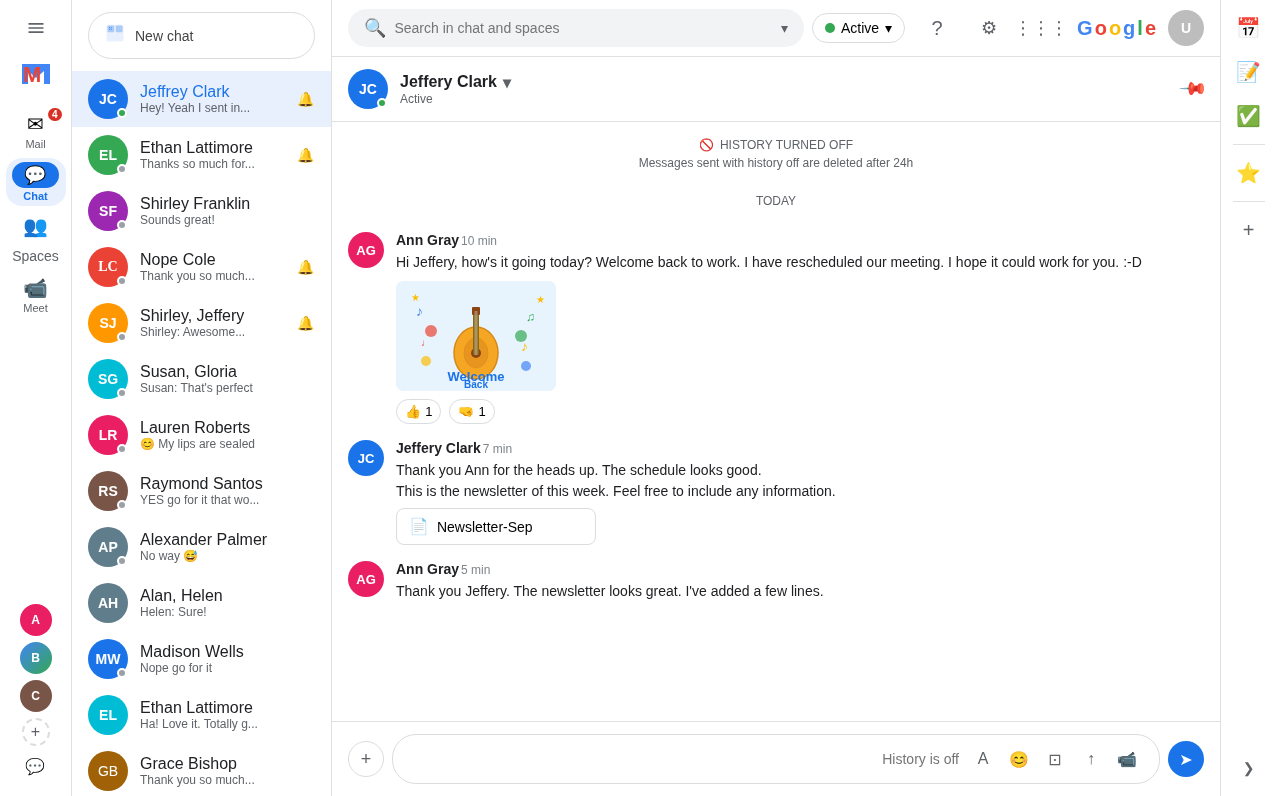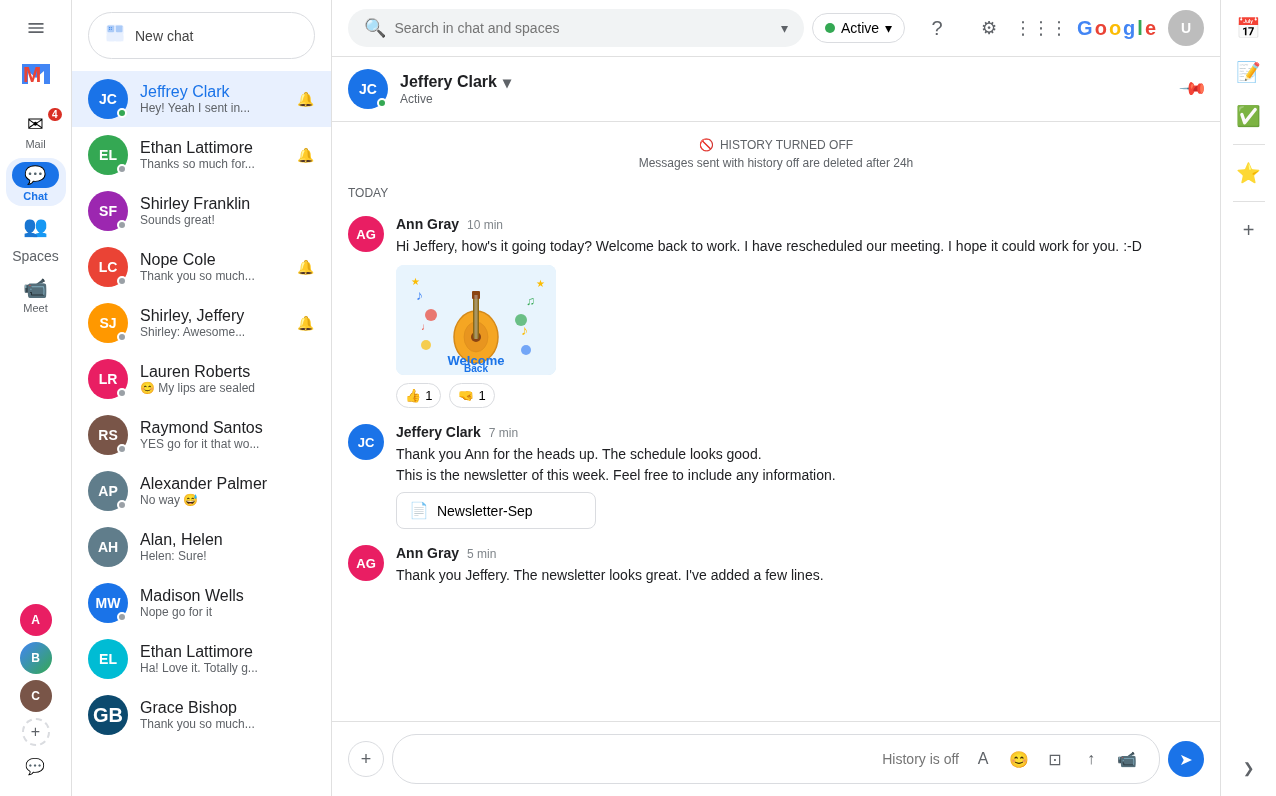--- a/index.html
+++ b/index.html
@@ -134,32 +134,32 @@
       display: flex; flex-direction: column; gap: 16px;
     }
     .history-notice {
       display: flex; flex-direction: column; align-items: center;
       color: #5f6368; font-size: 12px; gap: 4px;
     }
     .history-notice .history-title {
       display: flex; align-items: center; gap: 6px; font-size: 12px; color: #5f6368;
     }
     .today-divider {
-      text-align: left; font-size: 12px; color: #5f6368; font-weight: 500; margin: 0 0;
+      text-align: center; font-size: 12px; color: #5f6368; font-weight: 500; margin: 8px 0;
     }
     .message-row {
       display: flex; gap: 12px; align-items: flex-start;
     }
     .message-avatar {
       width: 36px; height: 36px; border-radius: 50%;
       display: flex; align-items: center; justify-content: center;
       font-size: 13px; font-weight: 600; color: white; flex-shrink: 0;
     }
     .message-content { flex: 1; }
-    .message-header { display: flex; align-items: baseline; gap: 8px; margin-bottom: 4px; }
+    .message-header { display: flex; align-items: baseline; gap: 2px; margin-bottom: 4px; }
     .message-name { font-weight: 600; font-size: 14px; color: #202124; }
     .message-time { font-size: 12px; color: #80868b; }
     .message-text { font-size: 14px; color: #202124; line-height: 1.5; }
     .welcome-image {
       width: 160px; height: 110px; background: linear-gradient(135deg, #e8f4fd, #d4eaf7);
       border-radius: 8px; margin: 8px 0; display: flex; align-items: center; justify-content: center;
       overflow: hidden; position: relative;
     }
     .welcome-image svg { width: 100%; height: 100%; }
     .emoji-reactions { display: flex; gap: 8px; margin-top: 6px; }
@@ -205,21 +205,21 @@
 
     .google-logo { display: flex; align-items: center; gap: 2px; font-size: 20px; font-weight: 600; }
     .g-blue { color: #4285f4; }
     .g-red { color: #ea4335; }
     .g-yellow { color: #fbbc05; }
     .g-green { color: #34a853; }
 
     
     .av-blue { background: #1a73e8; }
     .av-green { background: #34a853; }
-    .av-red { background: #ea4335; }
+    .av-red { background: #ea4335; font-family: Liberation Serif, serif; }
     .av-purple { background: #9c27b0; }
   </style>
 </head>
 <body>
 
 <div class="sidebar-icons">
   <div class="menu-icon">
     <svg width="20" height="20" viewBox="0 0 24 24" fill="#5f6368">
       <path d="M3 18h18v-2H3v2zm0-5h18v-2H3v2zm0-7v2h18V6H3z"></path>
     </svg>
@@ -344,20 +344,30 @@
         SJ
         <div class="offline-dot"></div>
       </div>
       <div class="chat-info">
         <div class="chat-name">Shirley, Jeffery</div>
         <div class="chat-preview">Shirley: Awesome...</div>
       </div>
       <span class="chat-bell">🔔</span>
     </div>
 
+    <div class="chat-item">
+      <div class="chat-avatar" style="background:#00bcd4;position:relative;">
+        SG
+        <div class="offline-dot"></div>
+      </div>
+      <div class="chat-info">
+        <div class="chat-name">Susan, Gloria</div>
+        <div class="chat-preview">Susan: That's perfect</div>
+      </div>
+    </div>
 
     <div class="chat-item">
       <div class="chat-avatar" style="background:#e91e63;position:relative;">
         LR
         <div class="offline-dot"></div>
       </div>
       <div class="chat-info">
         <div class="chat-name">Lauren Roberts</div>
         <div class="chat-preview">😊 My lips are sealed</div>
       </div>
@@ -412,21 +422,21 @@
         EL
         <div class="offline-dot"></div>
       </div>
       <div class="chat-info">
         <div class="chat-name">Ethan Lattimore</div>
         <div class="chat-preview">Ha! Love it. Totally g...</div>
       </div>
     </div>
 
     <div class="chat-item">
-      <div style="width:40px;height:40px;border-radius:50%;background:#0c4a6e;display:flex;align-items:center;justify-content:center;font-size:20px;font-weight:700;color:white;flex-shrink:0;position:relative;">
+      <div style="width:40px;height:40px;border-radius:50%;background:#a16207;display:flex;align-items:center;justify-content:center;font-size:14px;font-weight:400;color:white;flex-shrink:0;position:relative;">
         GB
         <div class="offline-dot"></div>
       </div>
       <div class="chat-info">
         <div class="chat-name">Grace Bishop</div>
         <div class="chat-preview">Thank you so much...</div>
       </div>
     </div>
 
   </div>

